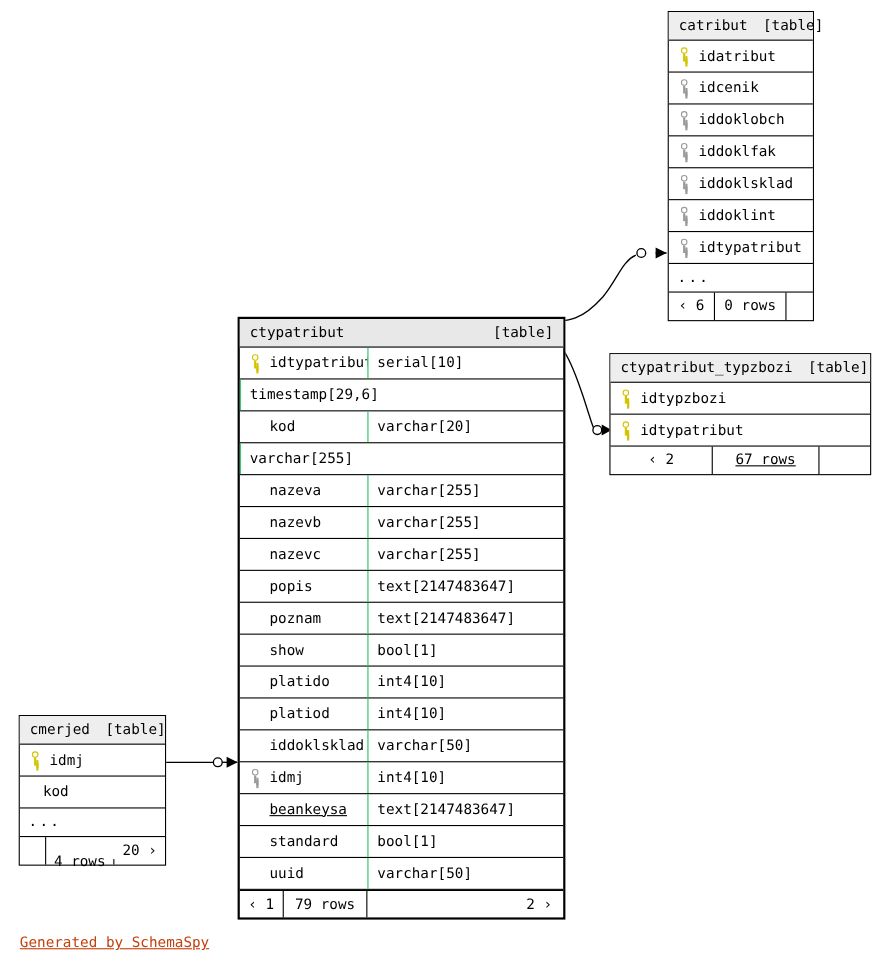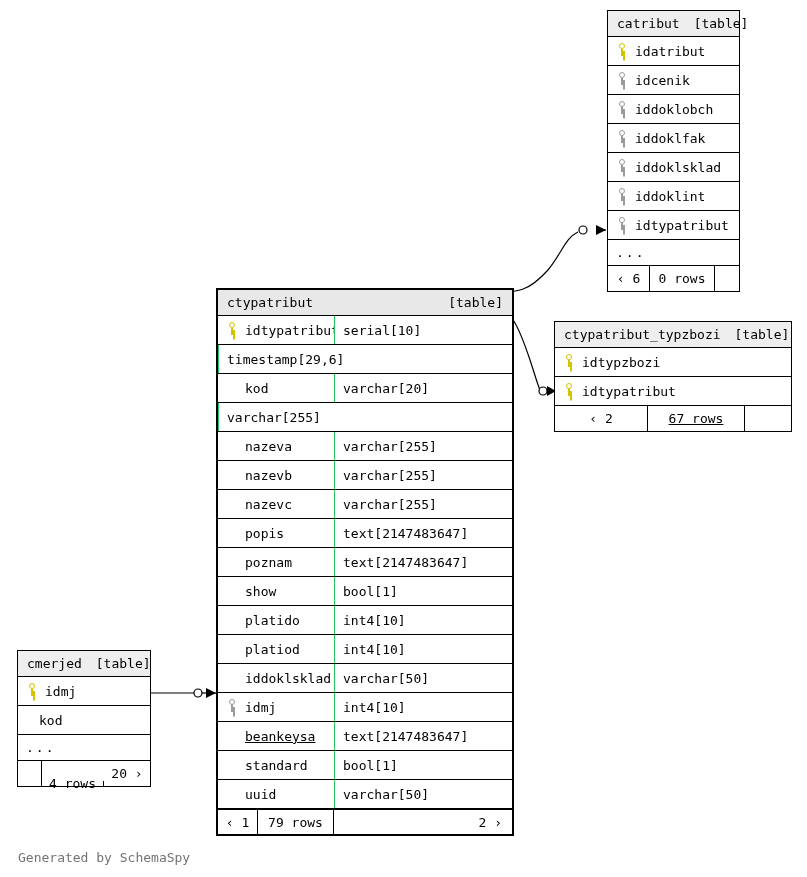--- a/index.html
+++ b/index.html
@@ -149,23 +149,24 @@
   }
   .f-left { border-right: 1px solid #000000; }
   .f-mid { border-right: 1px solid #000000; }
   .f-right { }
 
   .credit {
     position: absolute;
     left: 18px;
     top: 850px;
     font-size: 13px;
-    color: #737373;
+    color: #c2410c;
     font-family: "DejaVu Sans Mono", monospace;
     white-space: nowrap;
+    text-decoration: underline;
   }
 </style>
 </head>
 <body>
 
 <div class="canvas">
 
   <svg class="links" viewBox="0 0 807 877">
 
     <path d="M 487,293 C 520,293 530,290 548,270 C 562,253 565,238 578,232" fill="none" stroke="#000000" stroke-width="1.2"></path>

